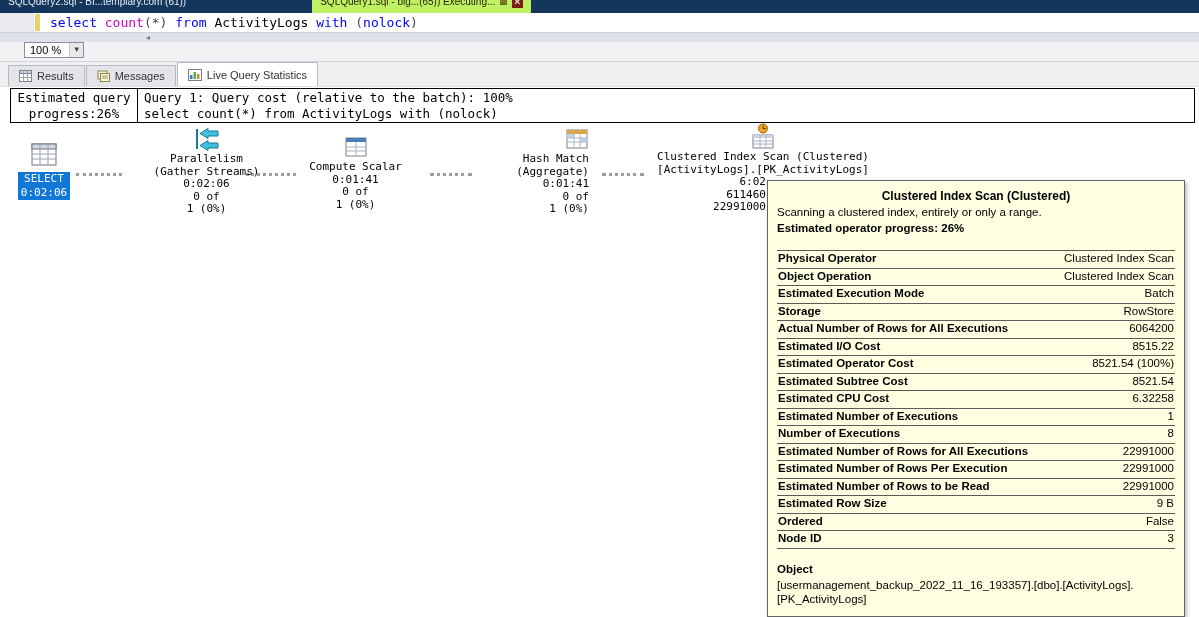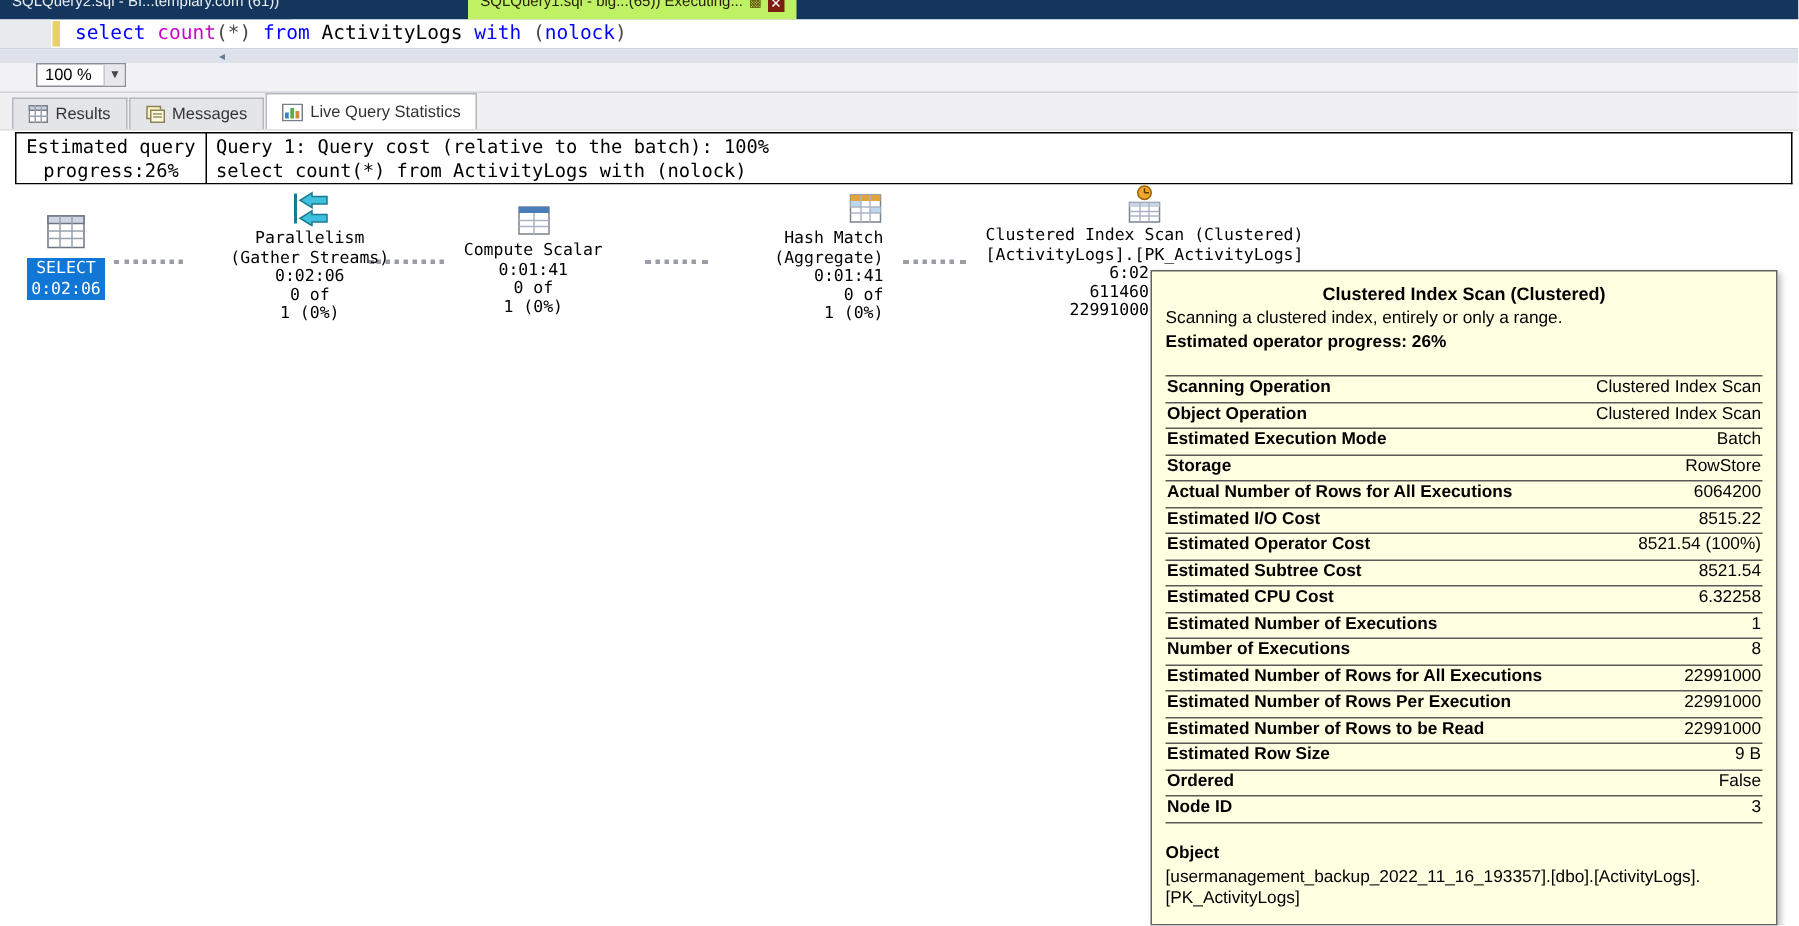--- a/index.html
+++ b/index.html
@@ -221,21 +221,21 @@
       <div class="nl stats-right">22991000</div>
     </div>
   </div>
 
   <div class="tooltip">
     <div class="tt-title">Clustered Index Scan (Clustered)</div>
     <div class="tt-desc">Scanning a clustered index, entirely or only a range.</div>
     <div class="tt-progress">Estimated operator progress: 26%</div>
     <div class="tt-rows">
         <div class="tt-row">
-          <span class="tt-label">Scanning Operation</span>
+          <span class="tt-label">Physical Operator</span>
           <span class="tt-value">Clustered Index Scan</span>
         </div>
         <div class="tt-row">
           <span class="tt-label">Object Operation</span>
           <span class="tt-value">Clustered Index Scan</span>
         </div>
         <div class="tt-row">
           <span class="tt-label">Estimated Execution Mode</span>
           <span class="tt-value">Batch</span>
         </div>

